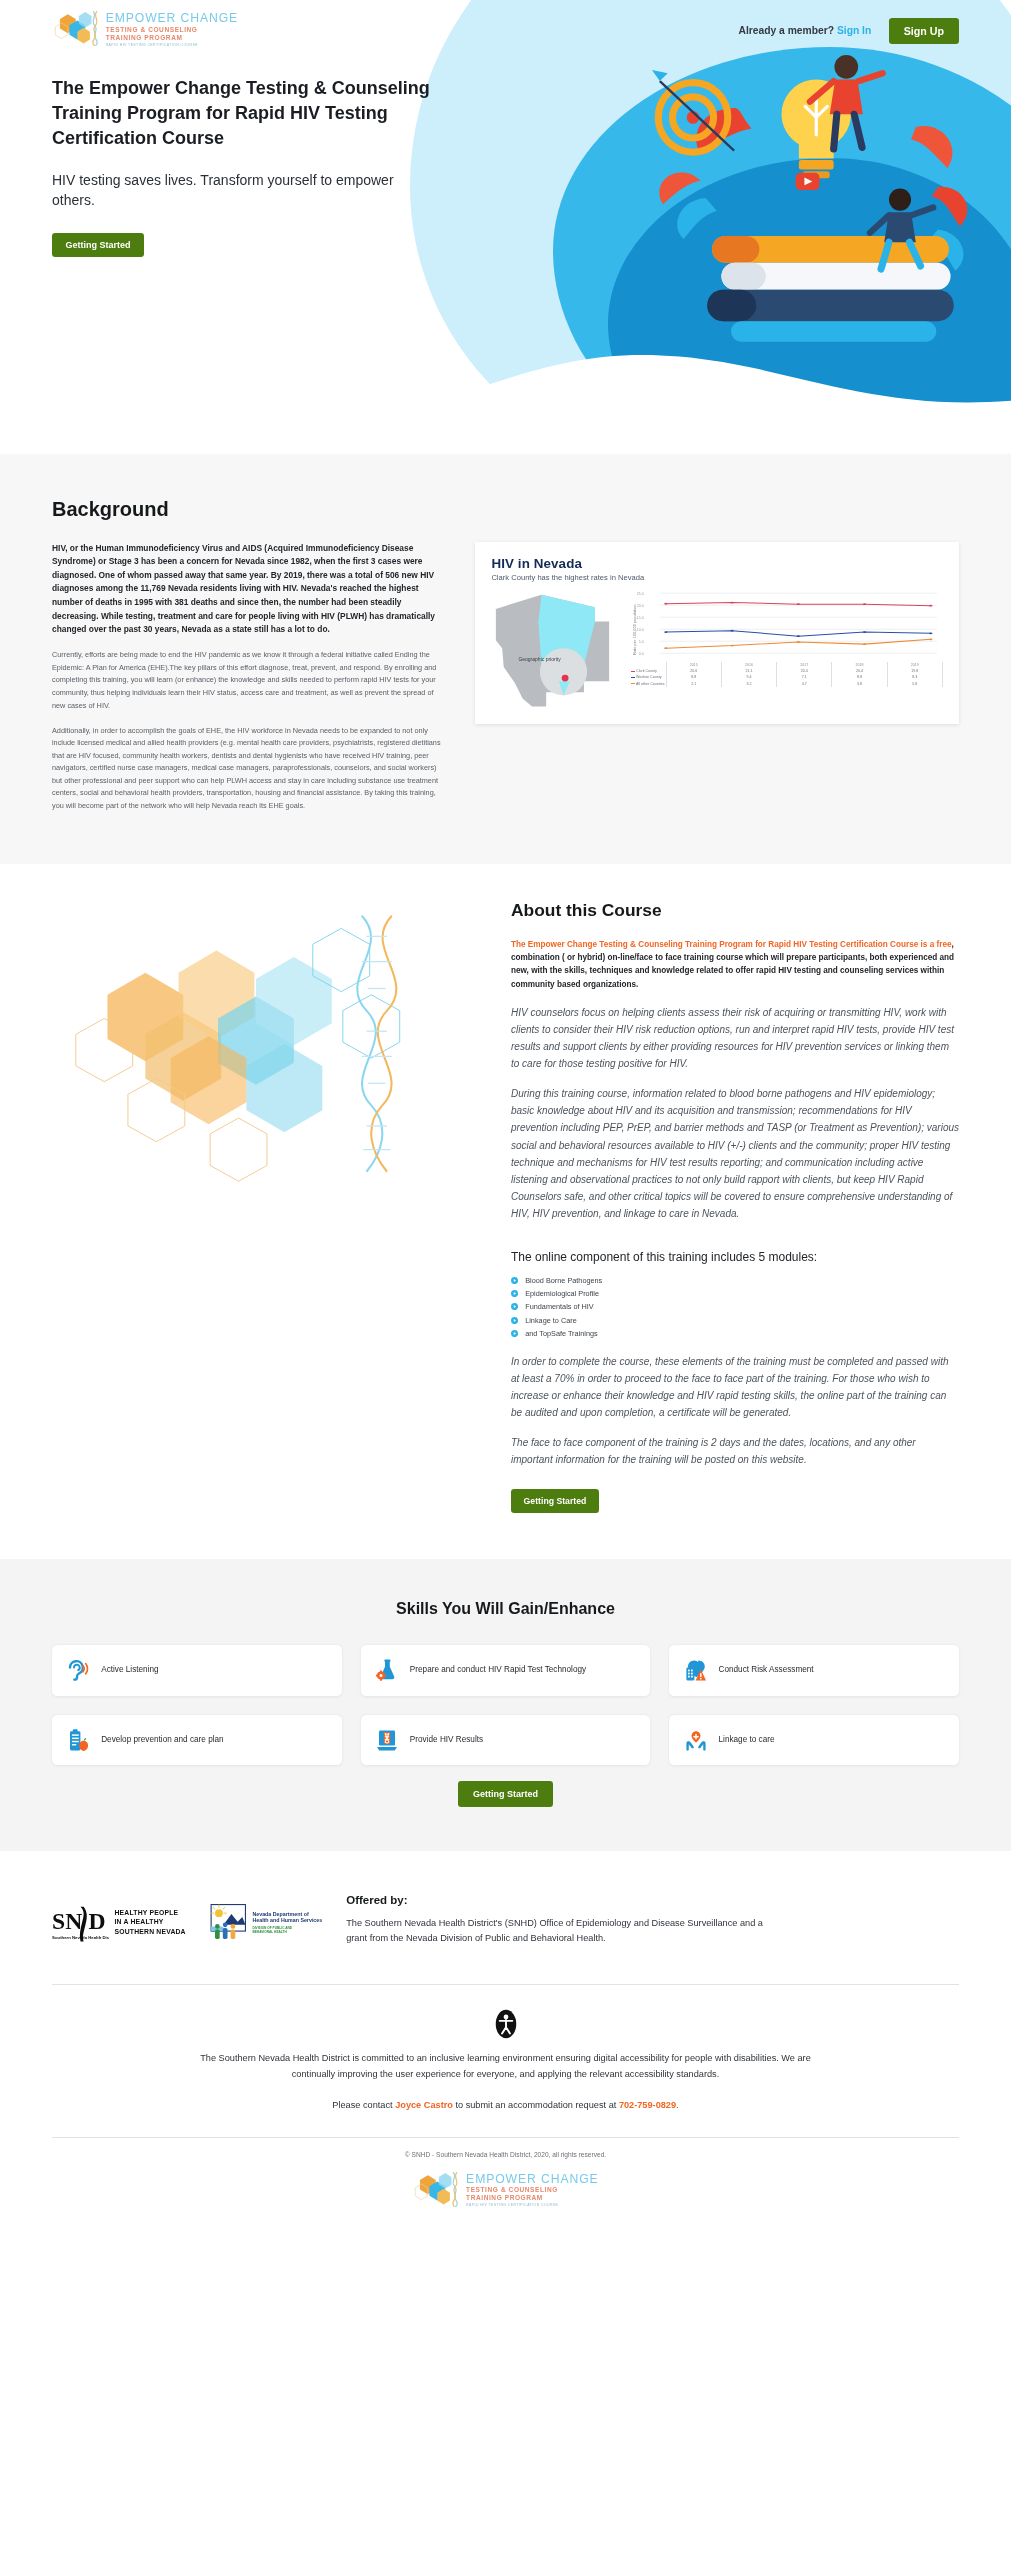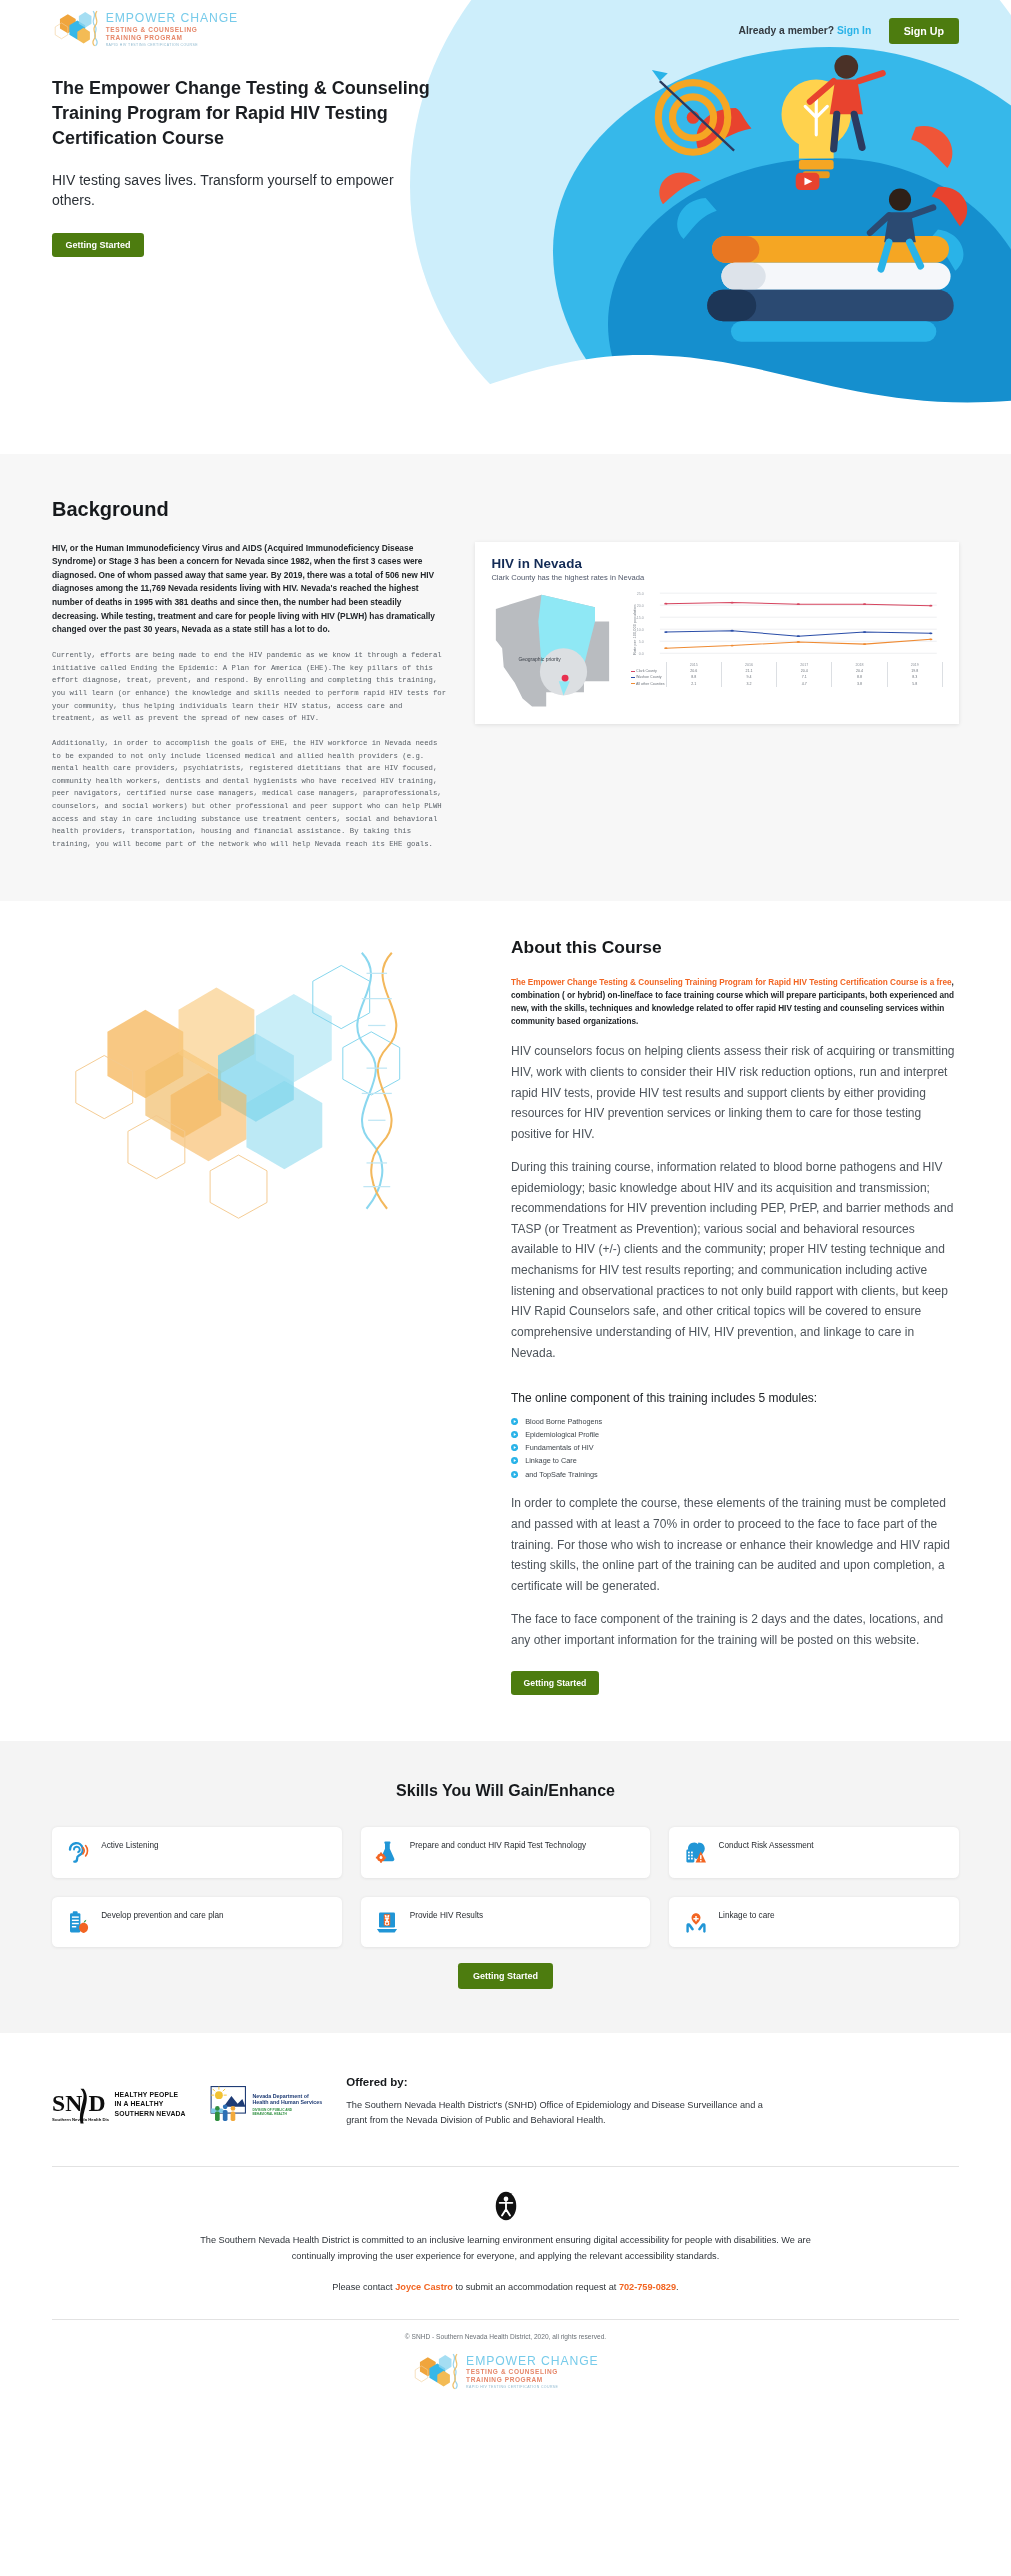--- a/index.html
+++ b/index.html
@@ -112,21 +112,21 @@
   .section-title { font-size: 20px; font-weight: 700; color: #16191c; }
   .bg-grid {
     margin-top: 20.5px;
     display: grid; grid-template-columns: 395px 1fr; gap: 28.4px;
     align-items: start;
   }
   .bg-lead {
     font-size: 8.4px; line-height: 1.62; font-weight: 700; color: #23272b;
   }
   .bg-para {
-    font-size: 7.3px; line-height: 1.72; color: #5a6168; margin-top: 12.6px; font-family: Liberation Mono, monospace;
+    font-size: 7.3px; line-height: 1.72; color: #5a6168; margin-top: 12.6px;
   }
   .infocard {
     background: #fff; border-radius: 0; padding: 14.2px 16px 12.6px 16px;
     box-shadow: 0 0.8px 4px rgba(0,0,0,.10);
   }
   .ic-title { font-size: 13.4px; font-weight: 700; color: #132b56; letter-spacing: 0.1px;}
   .ic-sub { font-size: 7.6px; color: #50586a; margin-top: 2.4px; }
   .ic-body { display: flex; gap: 4.7px; margin-top: 8px; align-items: flex-start;}
   .ic-map { width: 134px; flex: none; position: relative; }
   .geo-label {
@@ -159,21 +159,21 @@
     display: grid; grid-template-columns: 427px 1fr; gap: 32px; align-items: start;
   }
   .about-art { position: relative; height: 332px; }
   .about-title { font-size: 17.4px; font-weight: 700; color: #16191c; }
   .about-hl { color: #f26522; font-weight: 700; }
   .about-lead {
     margin-top: 17.4px; font-size: 8.2px; line-height: 1.62;
     font-weight: 700; color: #22262a;
   }
   .about-para {
-    margin-top: 12.6px; font-size: 12px; line-height: 1.72; color: #4d545b;
+    margin-top: 12.6px; font-size: 10px; line-height: 1.72; color: #4d545b; font-style: italic;
   }
   .about-modhead {
     margin-top: 28px; font-size: 12px; font-weight: 400; color: #22262a;
   }
   .modlist { list-style: none; margin-top: 9.5px; text-align: center; }
   .modlist li {
     display: flex; align-items: center; gap: 7.1px;
     font-size: 7.3px; color: #3d444b; padding: 2.1px 0;
   }
   .mod-ico { width: 7.1px; height: 7.1px; flex: none; }
@@ -181,21 +181,21 @@
 
   
   .skills { background: #f4f4f4; padding: 41px 52px 44px 52px; }
   .skills-title { font-size: 16px; font-weight: 700; text-align: center; color: #16191c; }
   .skills-grid {
     margin-top: 27px;
     display: grid; grid-template-columns: repeat(3, 1fr); gap: 19px 19px;
   }
   .skill-card {
     background: #fff; border-radius: 5.5px; padding: 13.4px 14.2px;
-    min-height: 46px; display: flex; gap: 11px;
+    min-height: 46px; display: flex; align-items: center; gap: 11px;
     box-shadow: 0 0.8px 3.2px rgba(0,0,0,.07);
   }
   .skill-ico { width: 24px; height: 24px; flex: none; }
   .skill-label { font-size: 8.2px; line-height: 1.5; color: #272b30; }
   .join-line {
     margin-top: 35px; text-align: center;
     font-size: 11.5px; color: #23272b;
   }
   .join-btn-wrap { text-align: center; margin-top: 16px; }
   .btn-started3 { padding: 8px 15px; font-size: 9px; }

